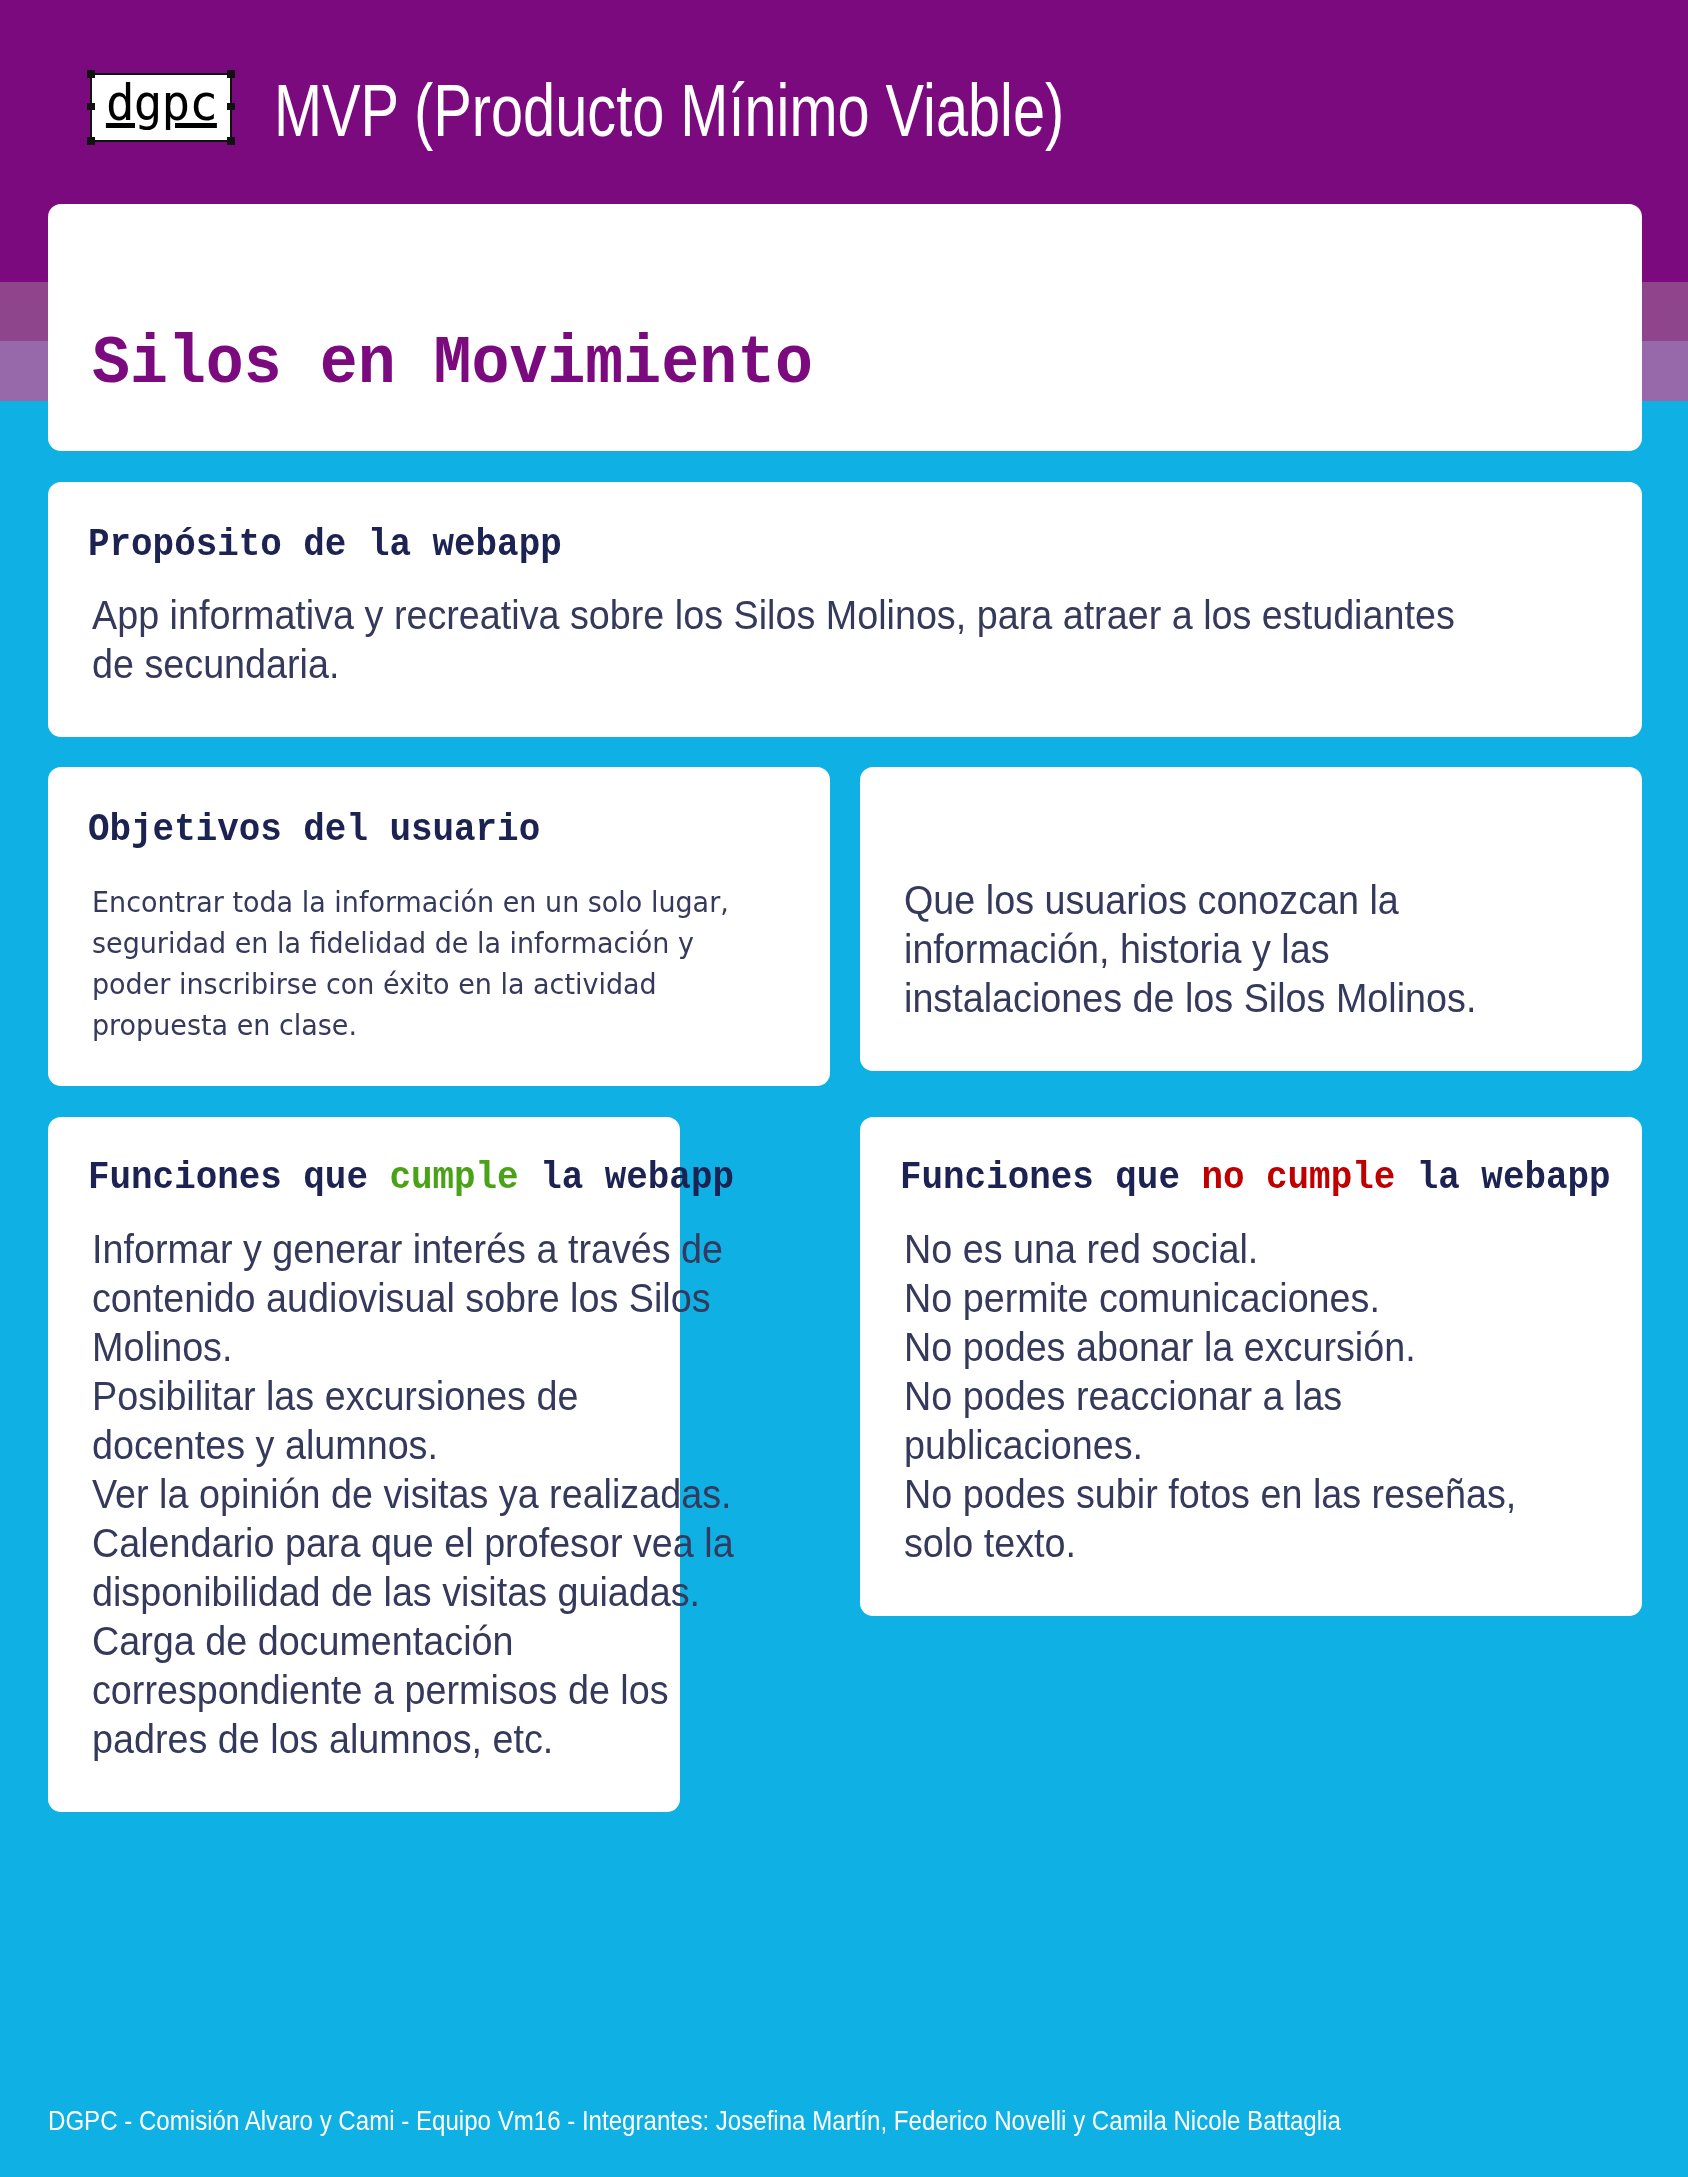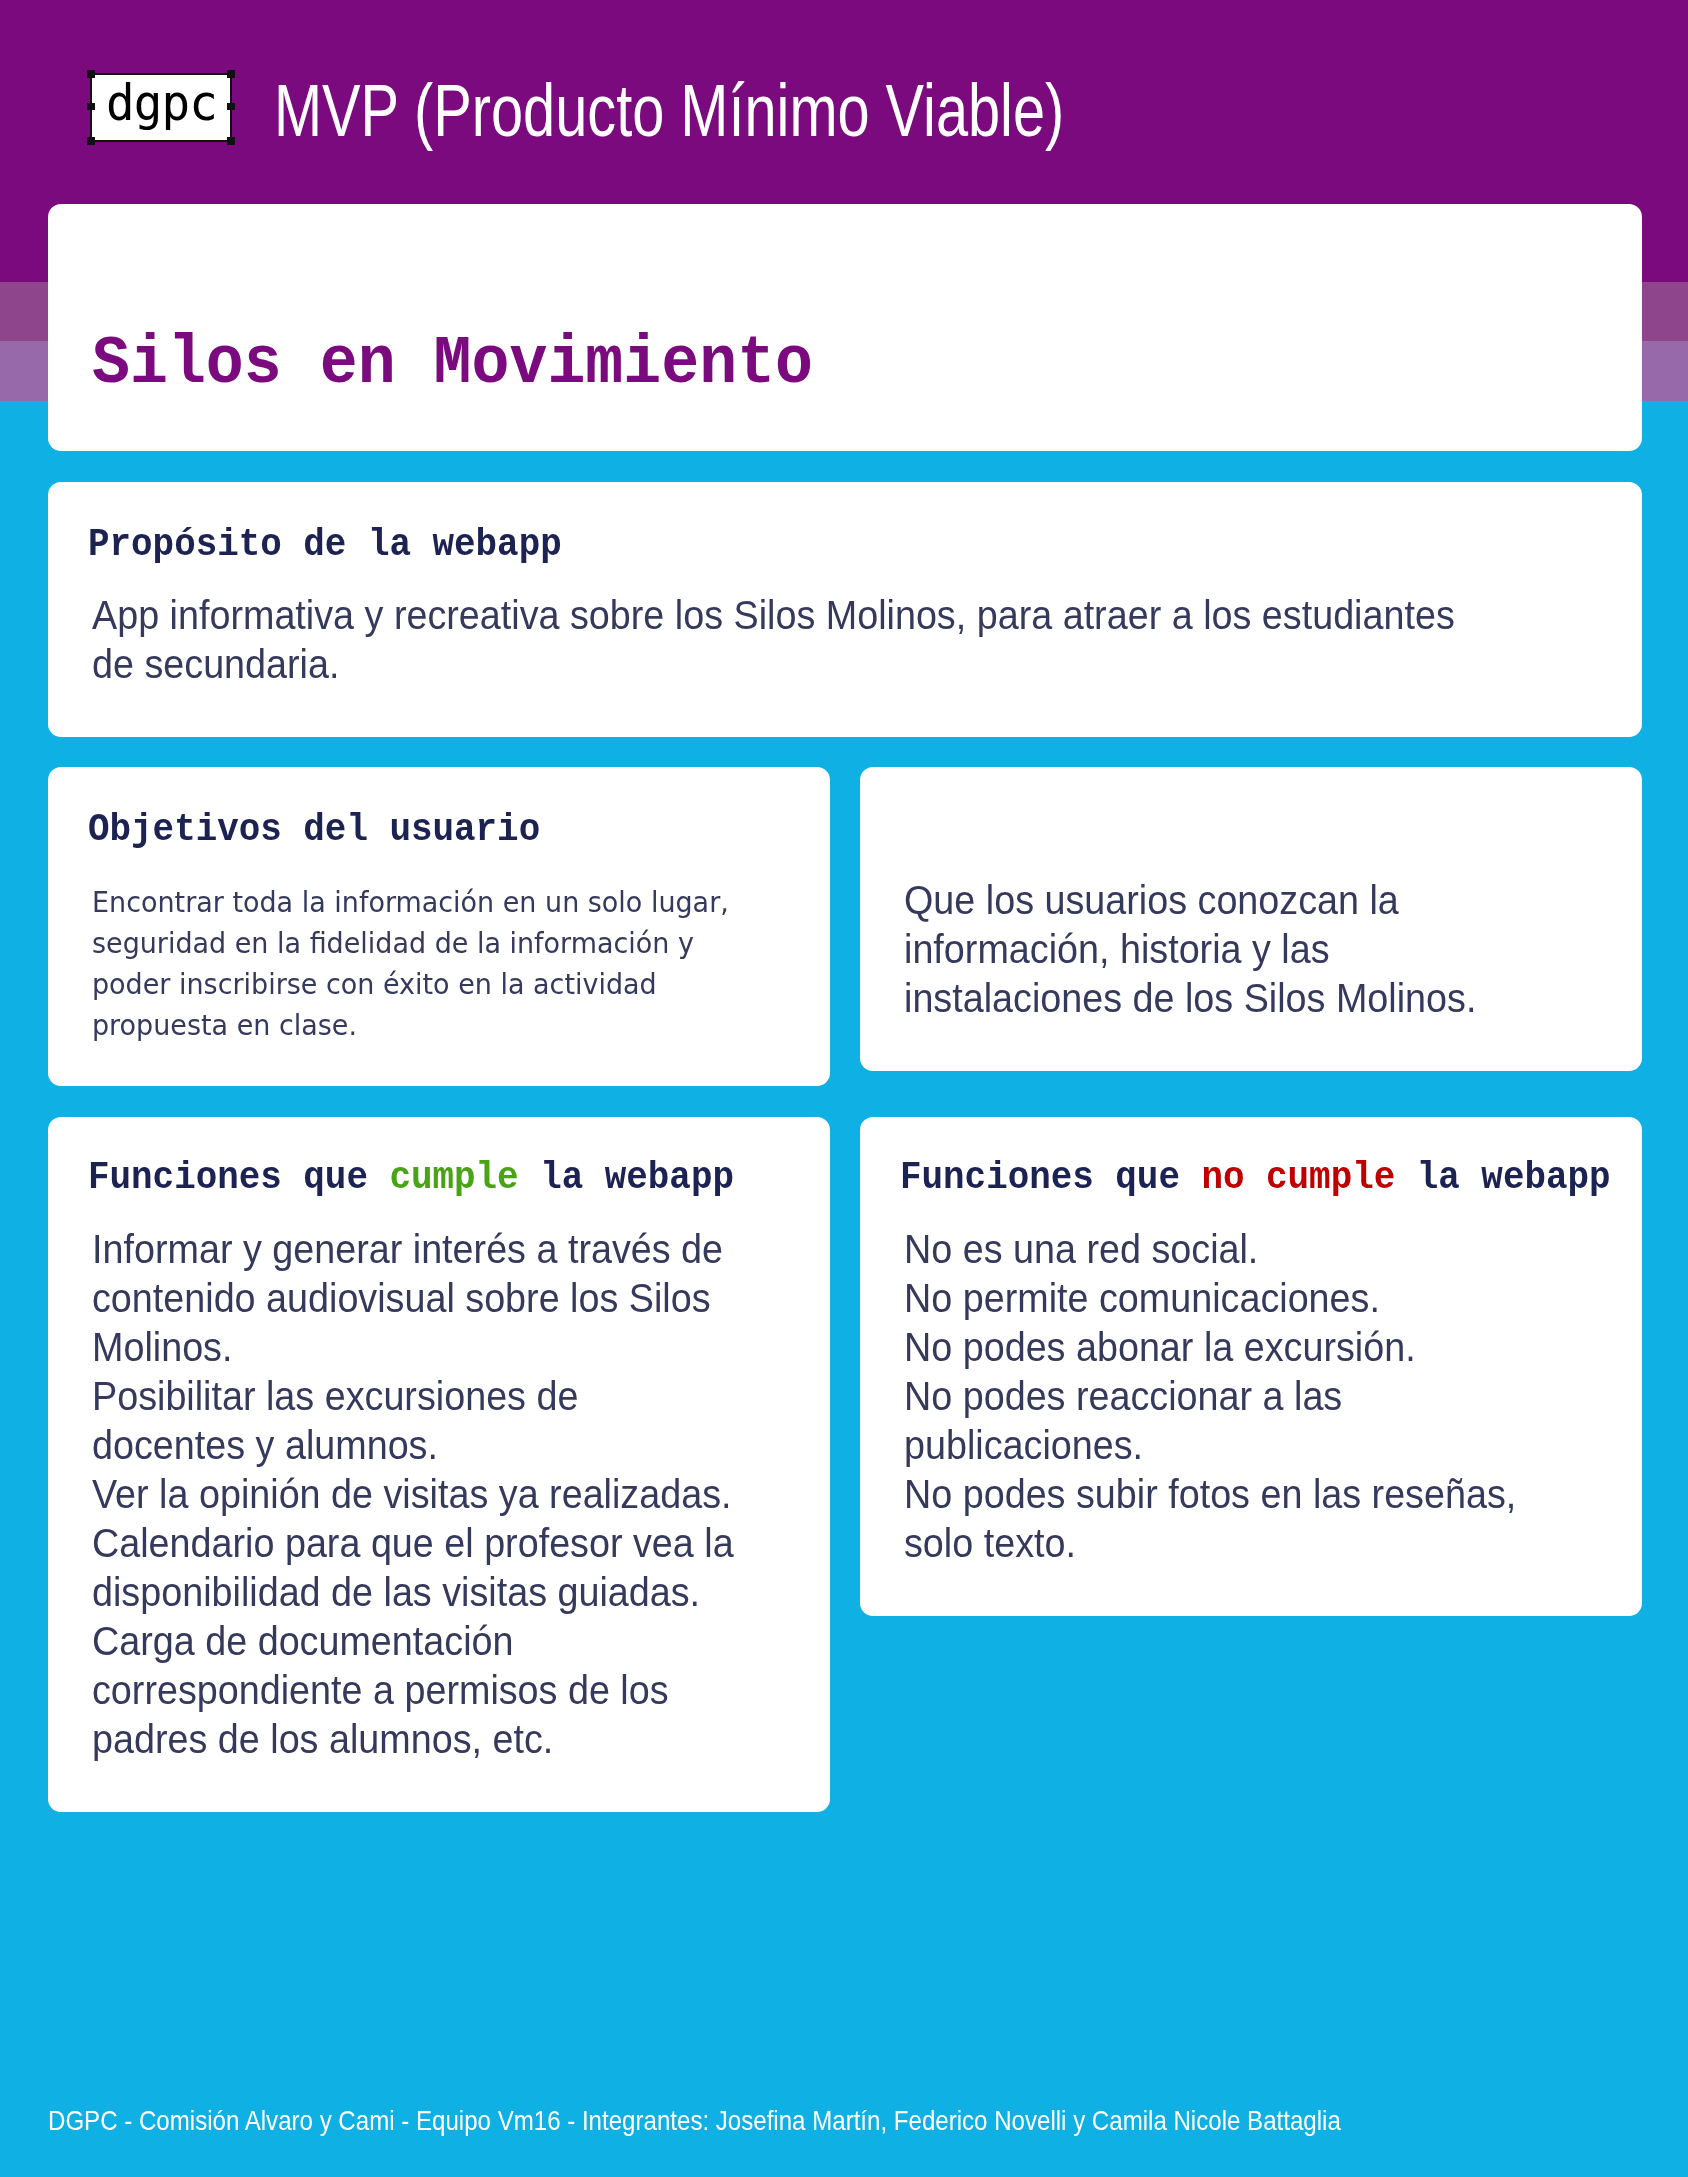--- a/index.html
+++ b/index.html
@@ -9,21 +9,21 @@
     font-family: "Liberation Sans", sans-serif;
   }
   .band { position: absolute; left: 0; width: 1688px; }
   .band-purple { top: 0; height: 282px; background: #7b0a7e; }
   .band-s1 { top: 282px; height: 59px; background: #8e458b; }
   .band-s2 { top: 341px; height: 60px; background: #9869aa; }
 
   .logo {
     position: absolute; left: 90px; top: 73px; width: 142px; height: 69px;
     background: #fff; border: 2.8px solid #111; box-sizing: border-box;
-    display: flex; align-items: center; justify-content: center;
+    display: flex; align-items: center; justify-content: center; text-decoration: underline;
   }
   .logo .h { position: absolute; width: 7.4px; height: 7.4px; background: #111; }
   .logo-text {
     font-family: "DejaVu Sans Mono", monospace; font-size: 50px; color: #000;
     letter-spacing: -0.9px; line-height: 1; margin-top: -9.2px;
     transform: scaleX(0.95);
   }
 
   .doc-title {
     position: absolute; left: 274px; top: 65px; height: 92px;
@@ -51,21 +51,21 @@
   .app-name {
     position: absolute; left: 44px; top: 118px; color: #7b0a7e;
     font-weight: bold; font-size: 68px; line-height: 83px; white-space: nowrap;
     transform-origin: left center; transform: scaleX(0.93);
   }
 
   #card-purpose { left: 48px; top: 482px; width: 1594px; height: 255px; }
   #card-user { left: 48px; top: 767px; width: 782px; height: 319px; padding-left: 48px; }
   #card-client { left: 860px; top: 767px; width: 782px; height: 304px; }
   #card-yes { left: 860px; top: 1117px; width: 782px; height: 499px; }
-  #card-yes { left: 48px; width: 782px; height: 695px; }
+  #card-yes { left: 48px; width: 632px; height: 695px; }
   #card-no { left: 860px; top: 1117px; width: 782px; height: 499px; }
 
   .card .h2wrap { position: absolute; left: 40px; font-family: Liberation Mono, monospace; }
   .card .bodywrap { position: absolute; left: 44px; right: 32px; }
 
   .small-body {
     color: #353a5c; font-size: 29px; line-height: 41px;
     font-family: "DejaVu Sans", sans-serif;
     transform-origin: left top; transform: scaleX(0.93);
   }

